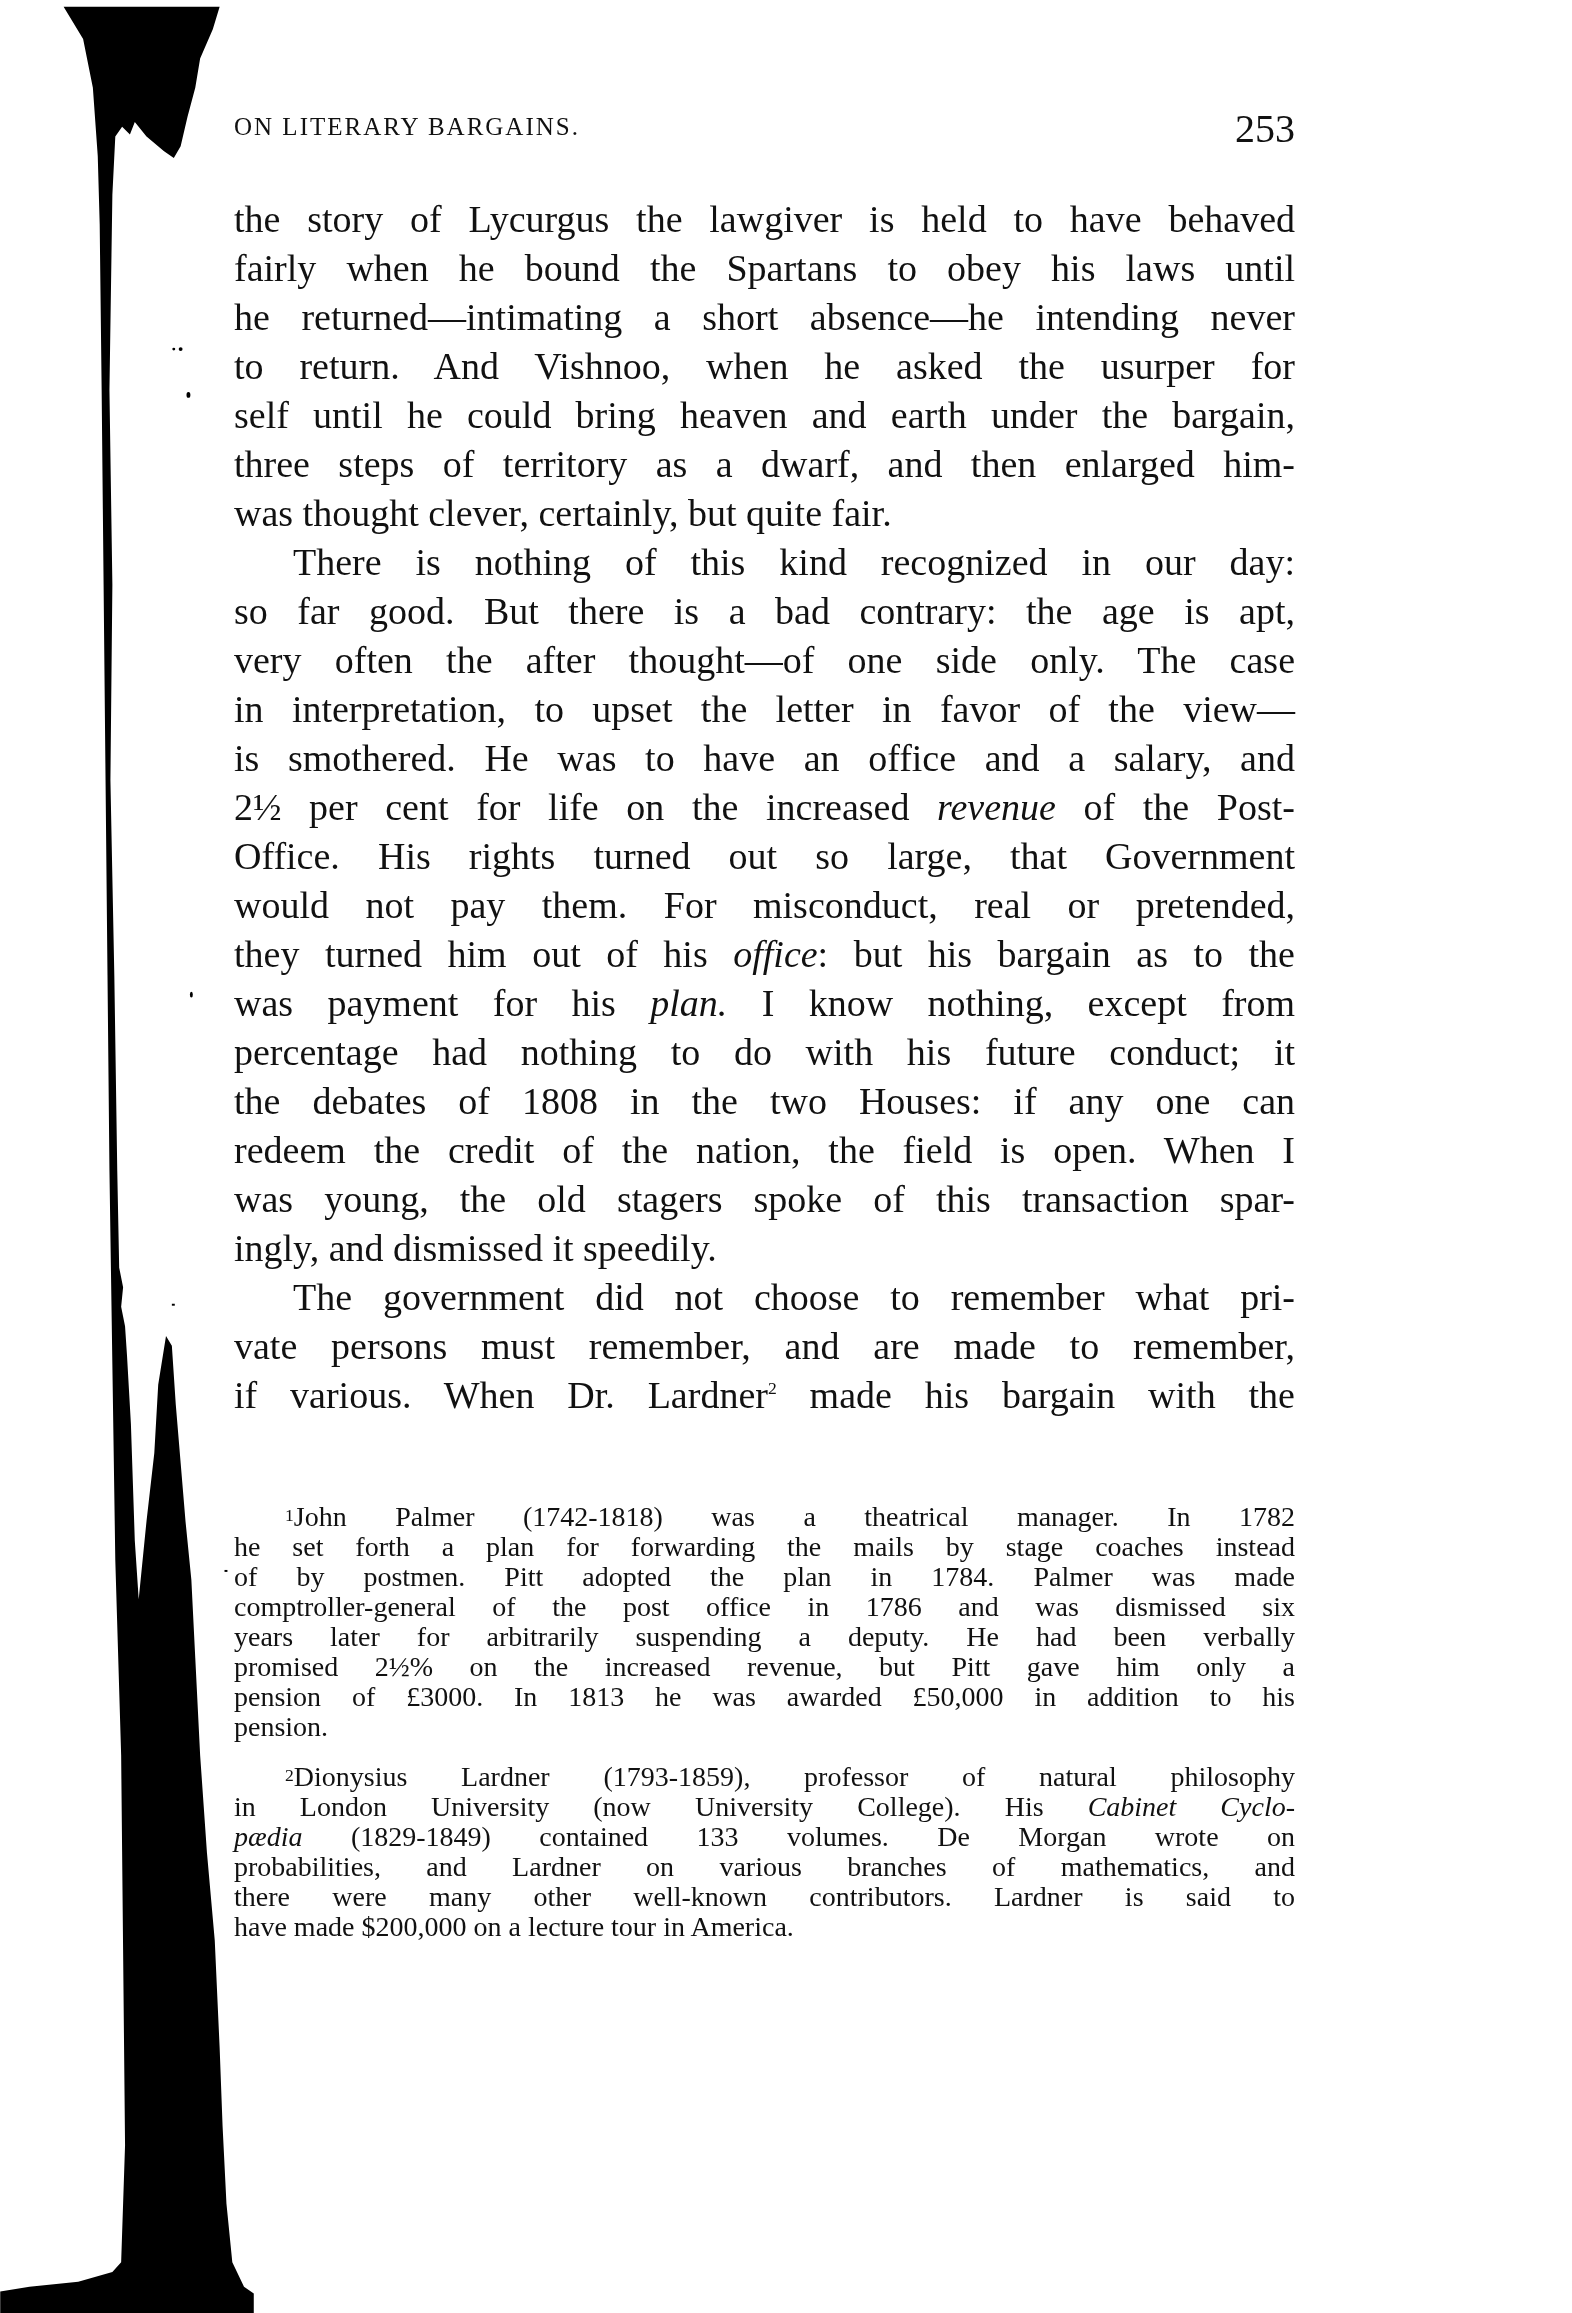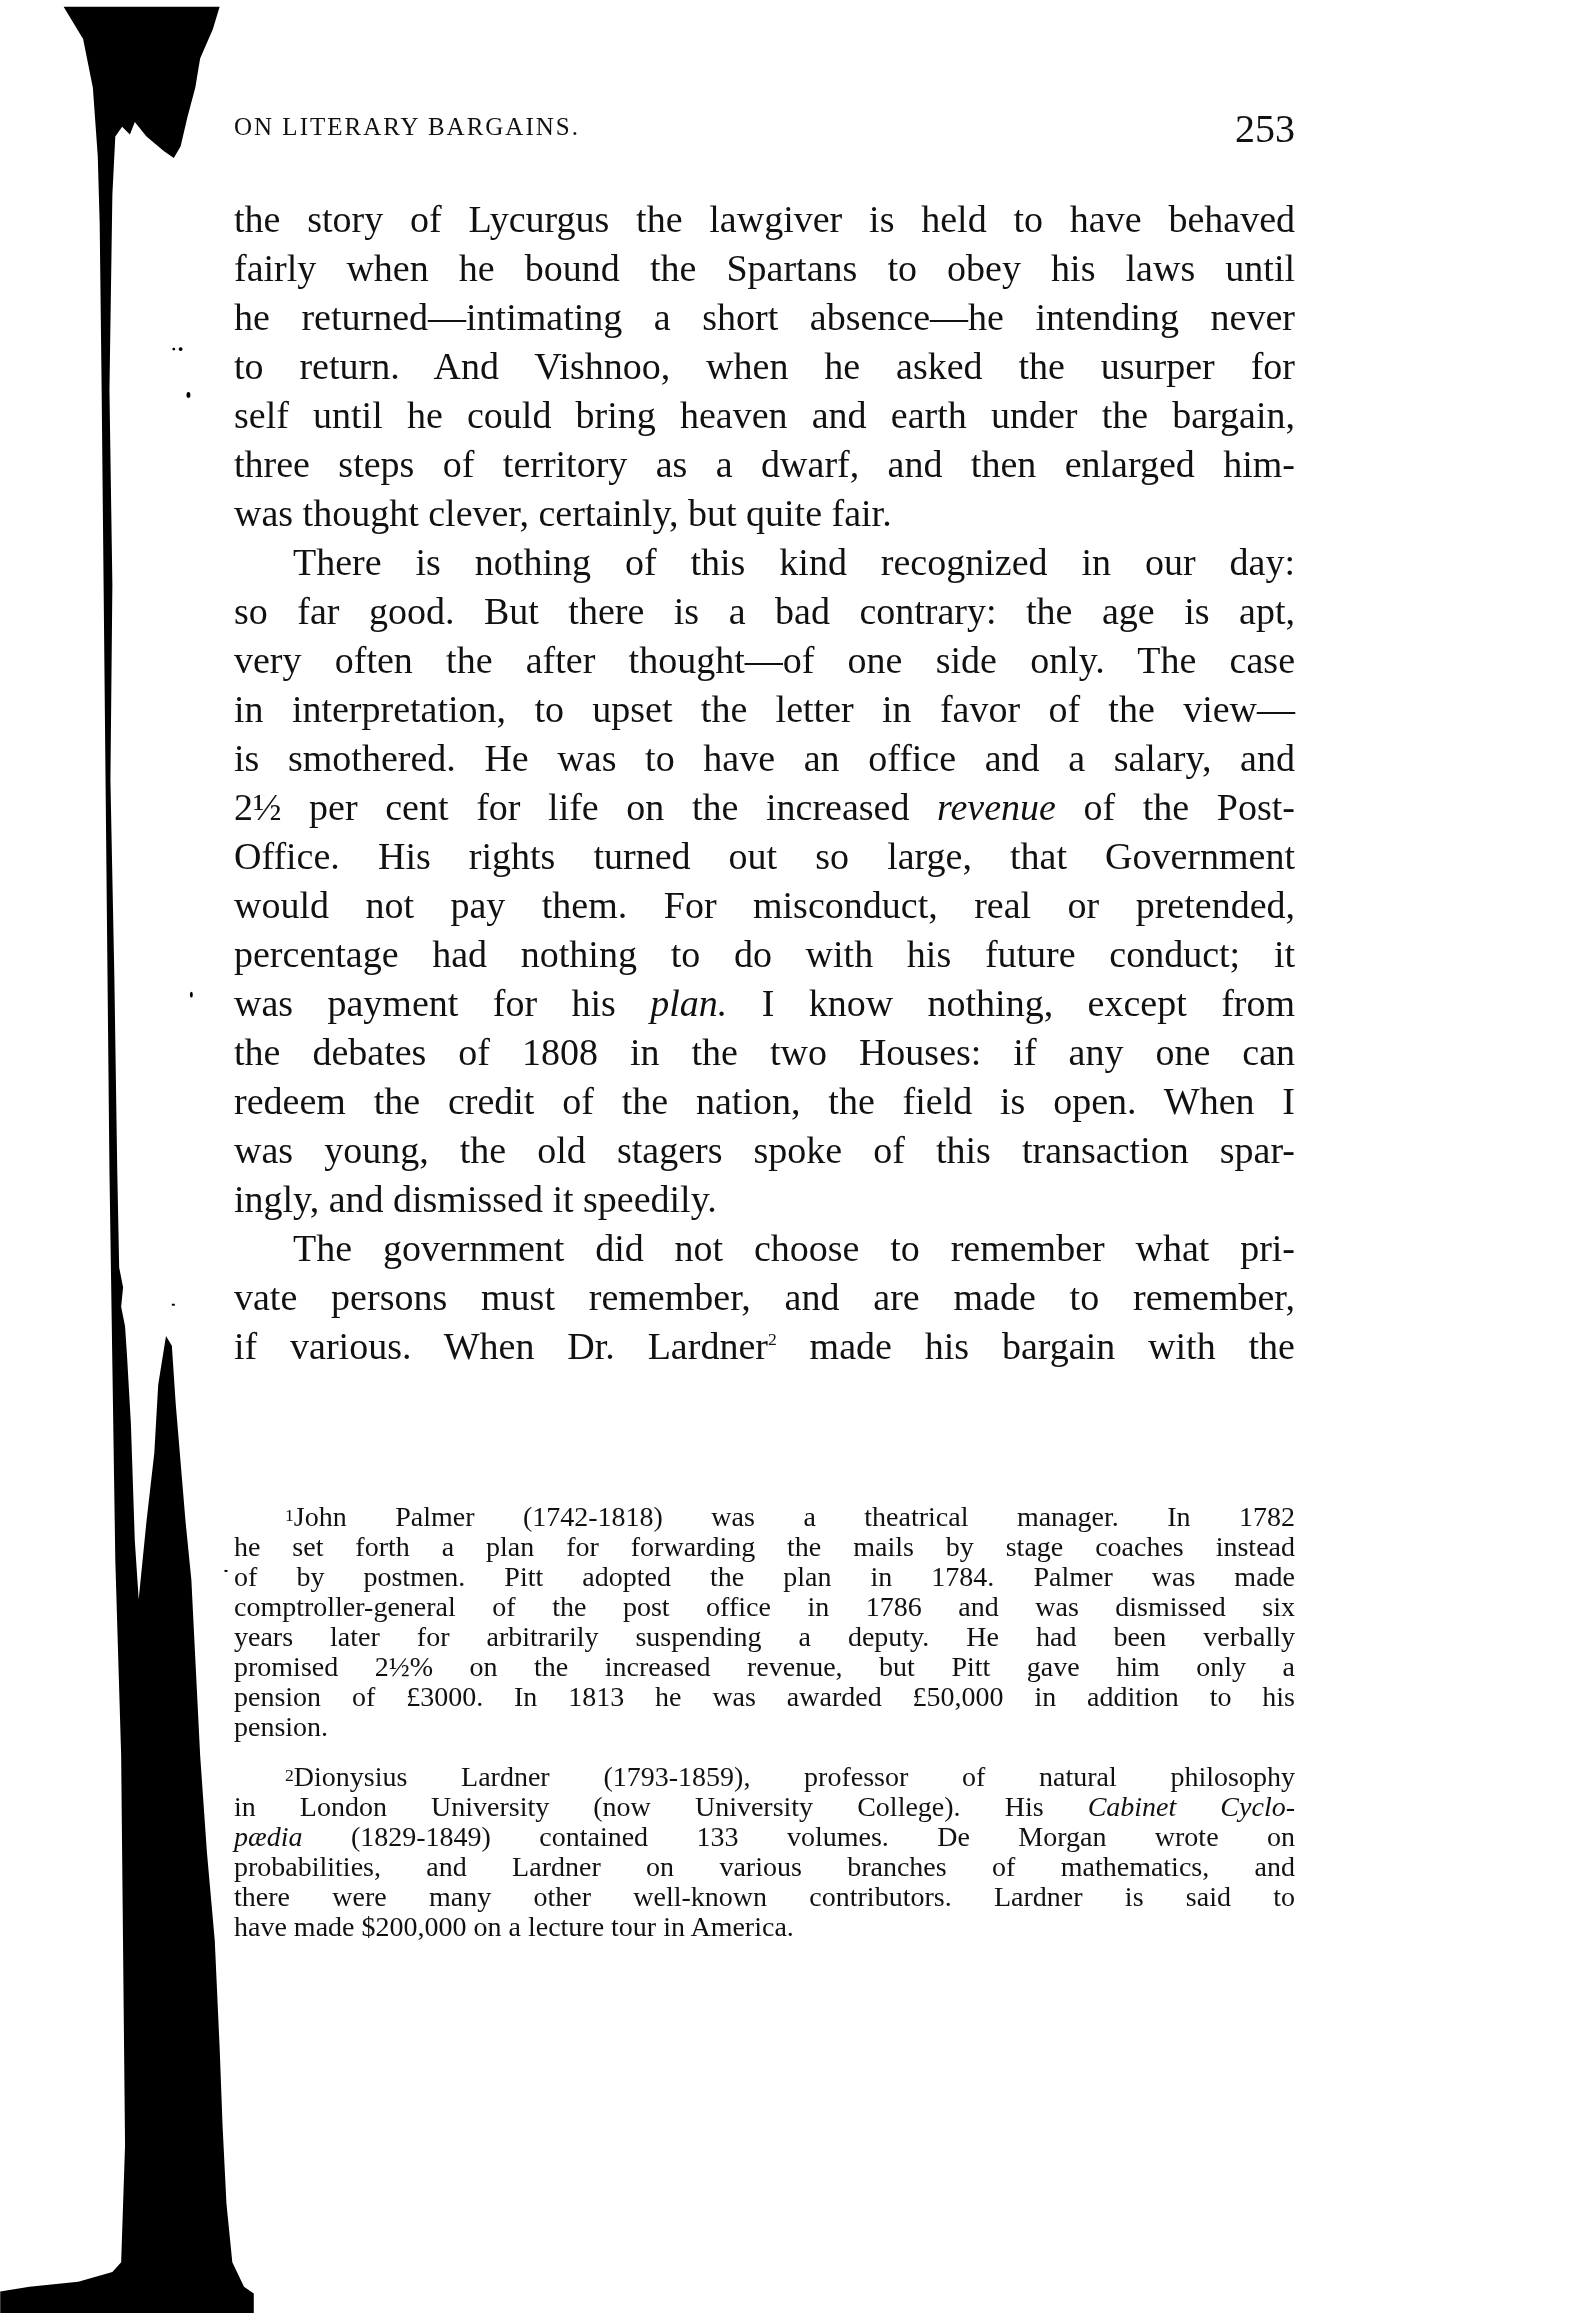--- a/index.html
+++ b/index.html
@@ -128,22 +128,23 @@
   <div class="line">three steps of territory as a dwarf, and then enlarged him-</div>
   <div class="line last">was thought clever, certainly, but quite fair.</div>
   <div class="line indent">There is nothing of this kind recognized in our day:</div>
   <div class="line">so far good.  But there is a bad contrary: the age is apt,</div>
   <div class="line">very often the after thought—of one side only.  The case</div>
   <div class="line">in interpretation, to upset the letter in favor of the view—</div>
   <div class="line">is smothered.  He was to have an office and a salary, and</div>
   <div class="line"><span>2½ per cent for life on the increased </span><i>revenue</i><span> of the Post-</span></div>
   <div class="line">Office.  His rights turned out so large, that Government</div>
   <div class="line">would not pay them.  For misconduct, real or pretended,</div>
+  <div class="line"><span>they turned him out of his </span><i>office</i><span>: but his bargain as to the</span></div>
+  <div class="line"><span>was payment for his </span><i>plan.</i><span>  I know nothing, except from</span></div>
   <div class="line">percentage had nothing to do with his future conduct; it</div>
-  <div class="line"><span>was payment for his </span><i>plan.</i><span>  I know nothing, except from</span></div>
   <div class="line">the debates of 1808 in the two Houses: if any one can</div>
   <div class="line">redeem the credit of the nation, the field is open.  When I</div>
   <div class="line">was young, the old stagers spoke of this transaction spar-</div>
   <div class="line last">ingly, and dismissed it speedily.</div>
   <div class="line indent">The government did not choose to remember what pri-</div>
   <div class="line">vate persons must remember, and are made to remember,</div>
   <div class="line"><span>if various.  When Dr. Lardner</span><sup>2</sup><span> made his bargain with the</span></div>
 </div>
 
 <div class="footnotes">

